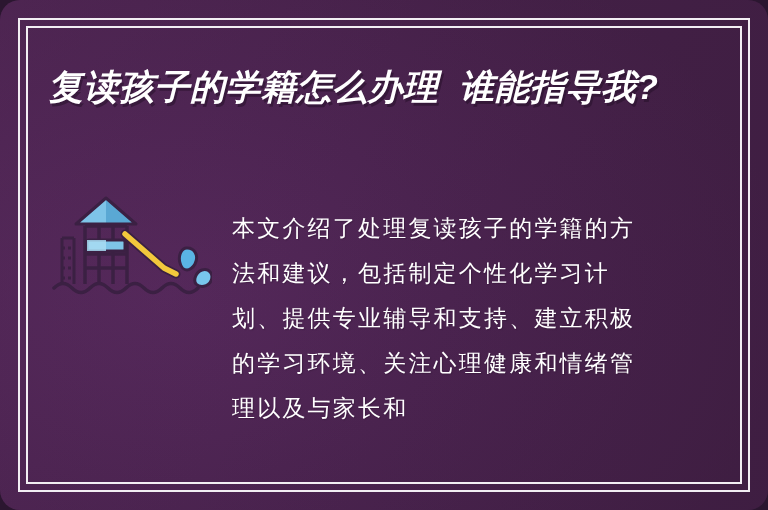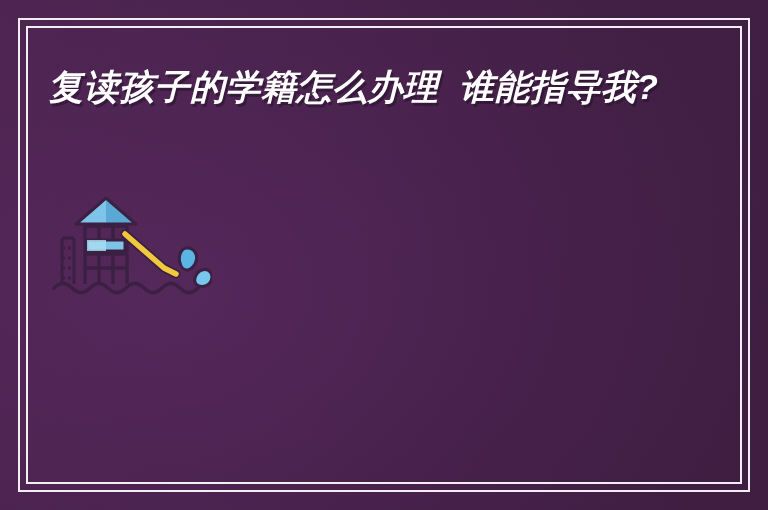--- a/index.html
+++ b/index.html
@@ -12,20 +12,21 @@
   }
 
   .card {
     position: relative;
     width: 768px;
     height: 510px;
     overflow: hidden;
     background: #4a2450;
     background-image:
       radial-gradient(ellipse 620px 420px at 22% 58%, #54285a 0%, #4c2451 45%, #432046 100%);
+    border-radius: 20px;
   }
 
   
   .card::after {
     content: "";
     position: absolute;
     inset: 0;
     pointer-events: none;
     background: linear-gradient(115deg, rgba(92,44,96,0.30) 0%, rgba(70,33,74,0.0) 42%, rgba(52,24,56,0.30) 100%);
   }
@@ -147,15 +148,16 @@
 
         <g>
           <path d="M135 52 C143 52 147 60 143 68 C141 72 137 74 135 74 C132 74 129 71 128 67 C126 60 129 52 135 52 Z" fill="#5ab4e4" stroke="#3b2043" stroke-width="3"></path>
           <path d="M150 74 C157 72 162 78 159 85 C156 91 148 92 144 88 C141 84 144 76 150 74 Z" fill="#78c6ec" stroke="#3b2043" stroke-width="3"></path>
         </g>
 
         <path d="M2 92 q9 -9 18 0 q9 9 18 0 q9 -9 18 0 q9 9 18 0 q9 -9 18 0 q9 9 18 0 q9 -9 18 0 q9 9 18 0" fill="none" stroke="#3b2043" stroke-width="3.5" stroke-linecap="round"></path>
       </svg>
     </div>
 
+    <div class="body-text">本文介绍了处理复读孩子的学籍的方法和建议，包括制定个性化学习计划、提供专业辅导和支持、建立积极的学习环境、关注心理健康和情绪管理以及与家长和</div>
 
   </div>
 </div>
 
 </body></html>

